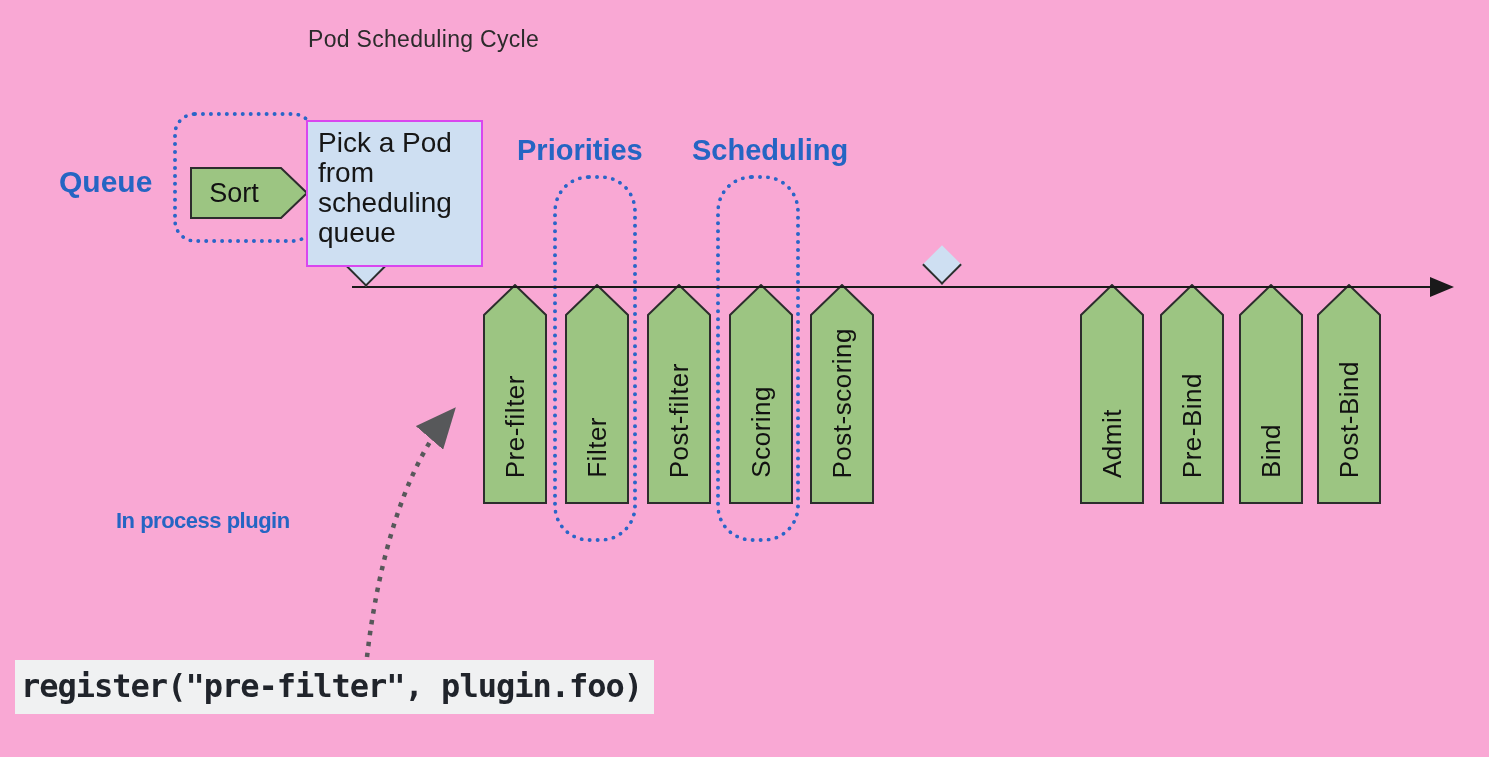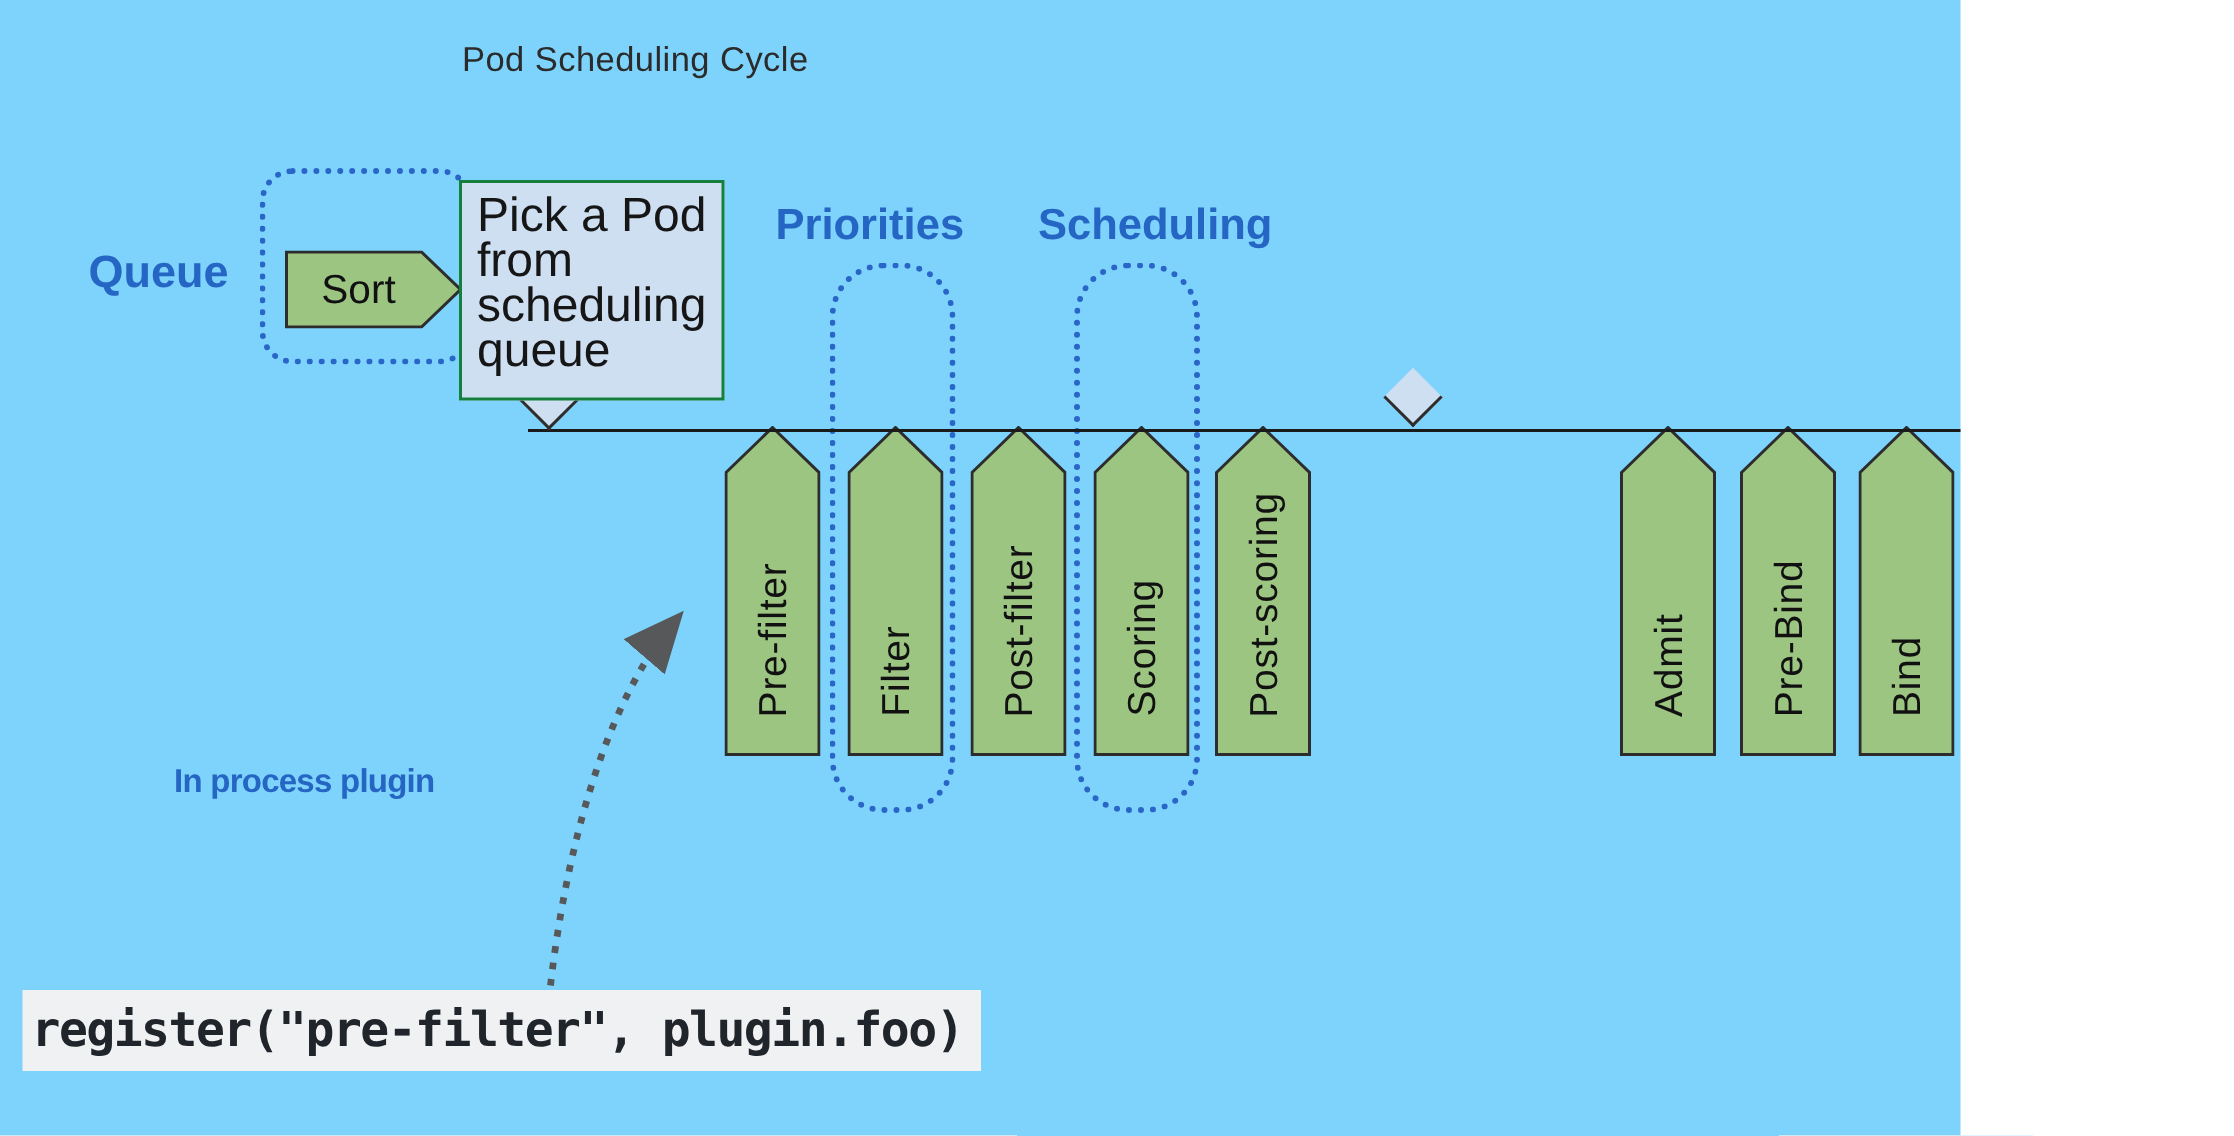--- a/index.html
+++ b/index.html
@@ -1,19 +1,19 @@
 <!DOCTYPE html>
 <html><head>
 <meta charset="utf-8">
 <style>
   html,body{margin:0;padding:0;background:#ffffff;}
   .canvas{
     position:relative;
-    width:1307px;height:757px;
-    background:#7dd3fc;
+    width:1489px;height:757px;
+    background:#f9a8d4;
     font-family:"Liberation Sans", sans-serif;
     overflow:hidden;
     text-decoration:underline;
   }
 
   
   .title{
     position:absolute;left:308px;top:26px;
     font-size:23px;color:#2b2b2b;letter-spacing:0.3px;
   }
@@ -57,35 +57,35 @@
   .stage-shape{fill:#9CC582;stroke:#2d2d2d;stroke-width:2;}
   .stage-label{
     position:relative;
     writing-mode:vertical-rl;transform:rotate(180deg);
     font-size:26px;color:#111;white-space:nowrap;
     letter-spacing:0.5px;
   }
 
   
   .sort-stage{
-    position:absolute;left:190px;top:167px;width:118px;height:52px;z-index:2;padding-left:10px;
+    position:absolute;left:190px;top:167px;width:118px;height:52px;z-index:2;
   }
   .sort-stage svg{position:absolute;left:0;top:0;}
   .sort-label{
     position:absolute;left:0;top:0;right:30px;bottom:0;
     display:flex;align-items:center;justify-content:center;
     font-size:27px;color:#111;
   }
 
   
   .callout{
     position:absolute;
-    background:#CEDFF2;border:2px solid #15803d;
+    background:#CEDFF2;border:2px solid #d946ef;
     box-sizing:border-box;
-    font-size:32px;line-height:30px;color:#161616;
+    font-size:28px;line-height:30px;color:#161616;
     padding:6px 6px 0 10px;
     z-index:5;
   }
   .callout-pick{left:306px;top:120px;width:177px;height:147px;}
   .callout-reserve{left:890px;top:120px;width:182px;height:145px;}
   .callout-tail{
     position:absolute;width:26px;height:26px;
     background:#CEDFF2;
     border-right:2px solid #2d2d2d;border-bottom:2px solid #2d2d2d;
     transform:rotate(45deg);

